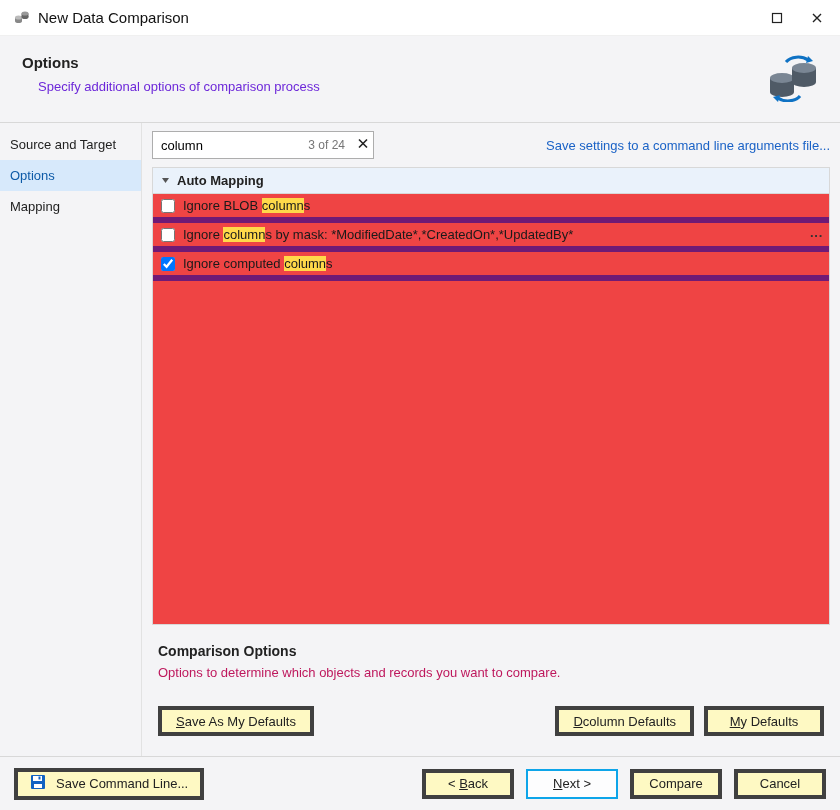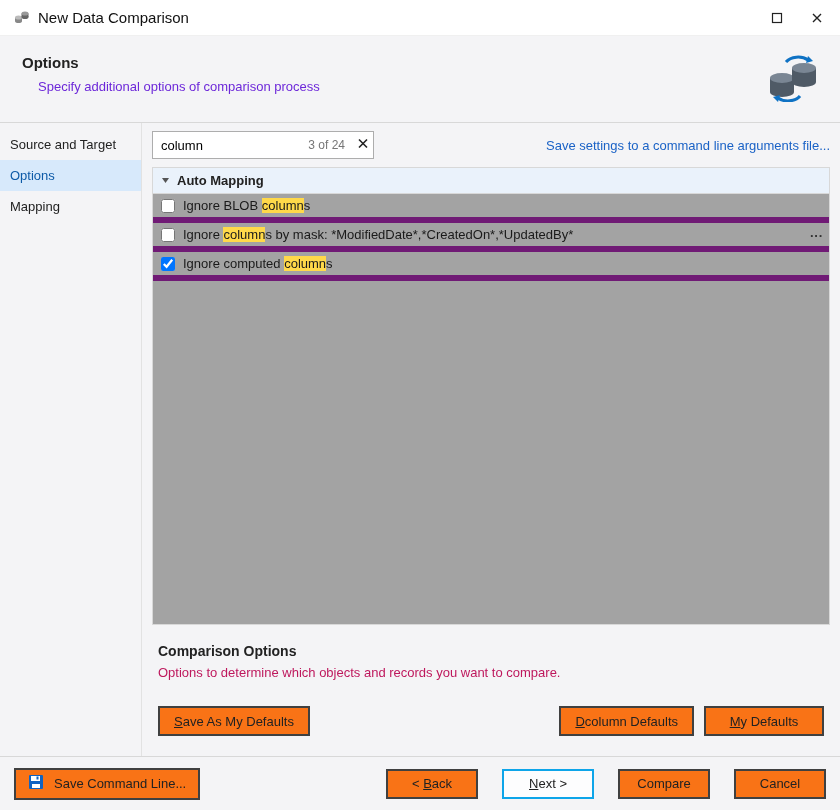--- a/index.html
+++ b/index.html
@@ -97,21 +97,21 @@
     width: 105px;
     color: #000;
   }
   .search-count { color: #767676; font-size: 12px; margin-left: auto; margin-right: 4px; }
   .search-clear { position: absolute; right: 4px; top: 50%; transform: translateY(-50%); cursor:pointer; }
 
   .save-link { margin-left: auto; color: #1a62c6; font-size: 13px; cursor:pointer; }
 
   .options-box {
     flex: 1;
-    background: #a3a3a3;
+    background: #ef4444;
     border: 1px solid #d8d8d8;
     overflow-y: auto;
   }
   .group-header {
     background: #eaf2fb;
     border-bottom: 1px solid #d8d8d8;
     font-weight: bold;
     font-size: 13px;
     color: #222;
     padding: 5px 8px;
@@ -143,41 +143,41 @@
 
   .defaults-row {
     display: flex;
     gap: 10px;
     padding: 16px 6px 20px 6px;
   }
   .btn {
     height: 30px;
     min-width: 120px;
     padding: 0 14px;
-    border: 2px solid #404040;
-    background: #f97316;
+    border: 4px solid #404040;
+    background: #fef9c3;
     font: inherit;
     font-size: 13px;
     color: #222;
     cursor: pointer;
     display: inline-flex;
     align-items: center;
     justify-content: center;
   }
   .defaults-row .spacer { flex: 1; }
 
   
   .footer {
     height: 54px;
     border-top: 1px solid #d8d8d8;
     background: #f4f4f6;
     display: flex;
     align-items: center;
     padding: 0 14px;
-    gap: 24px;
+    gap: 12px;
   }
   .footer .save-cmd {
     display: flex;
     align-items: center;
     gap: 10px;
     height: 32px;
     min-width: 180px;
     justify-content: flex-start;
     padding: 0 12px;
   }

